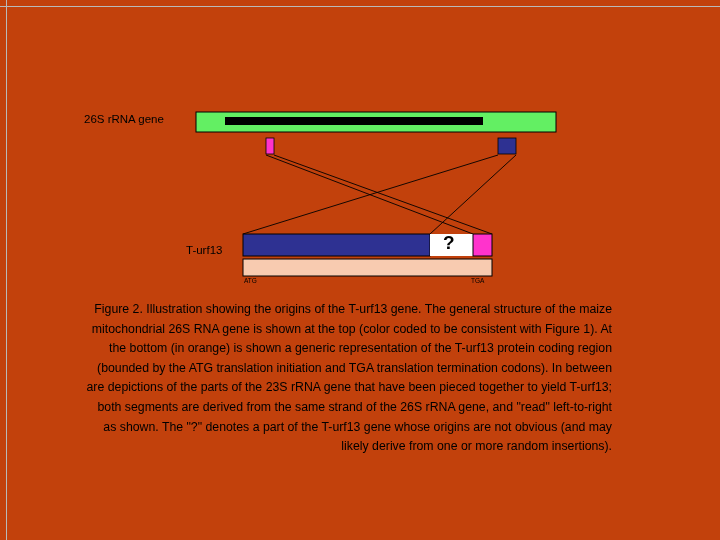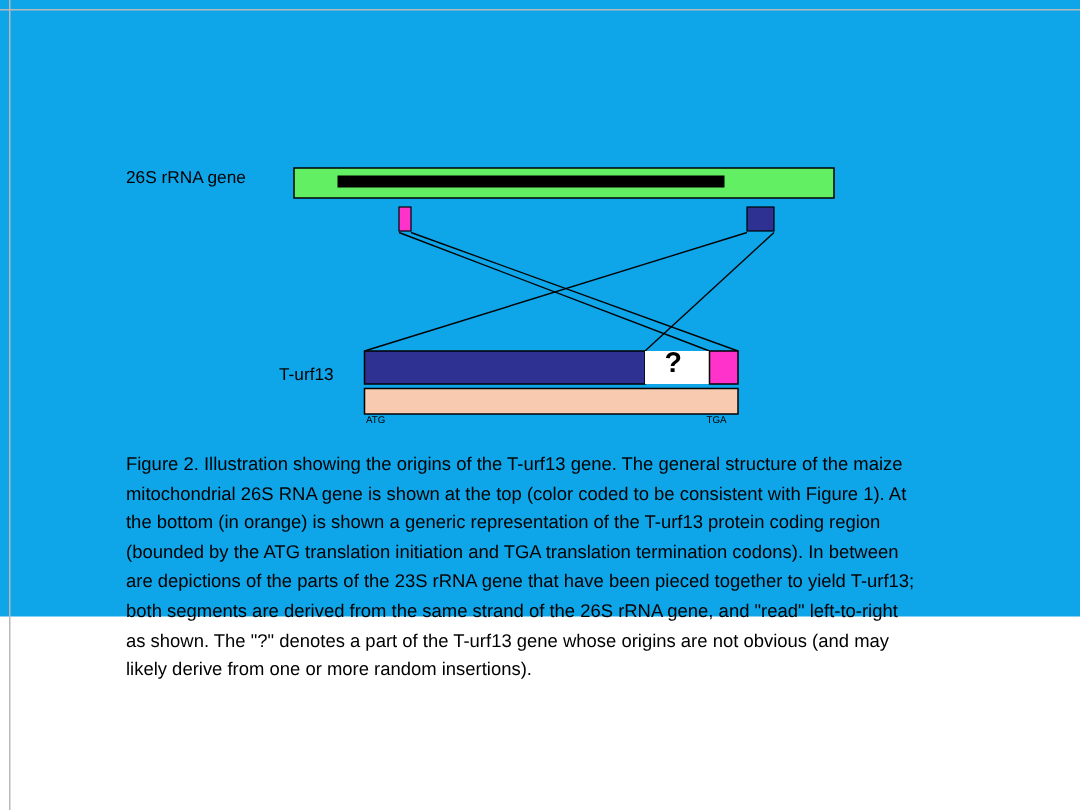--- a/index.html
+++ b/index.html
@@ -9,22 +9,22 @@
   body {
     width: 720px;
     height: 540px;
     background: #ffffff;
     font-family: "Liberation Sans", sans-serif;
     overflow: hidden;
   }
   #page {
     position: relative;
     width: 720px;
-    height: 411px;
-    background: #0ea5e9;
+    height: 540px;
+    background: #c2410c;
     box-sizing: border-box;
   }
   
   .edge-line-v {
     position: absolute;
     left: 6px;
     top: 0;
     width: 1px;
     height: 540px;
     background: #b9b9b9;
@@ -74,21 +74,21 @@
 
   
   #caption {
     position: absolute;
     left: 84px;
     top: 300px;
     width: 528px;
     font-size: 12.3px;
     line-height: 19.6px;
     color: #000000;
-    text-align: left;
+    text-align: right;
   }
   #caption p {
     margin: 0;
   }
 </style>
 </head>
 <body>
 
 <div id="page">
 

